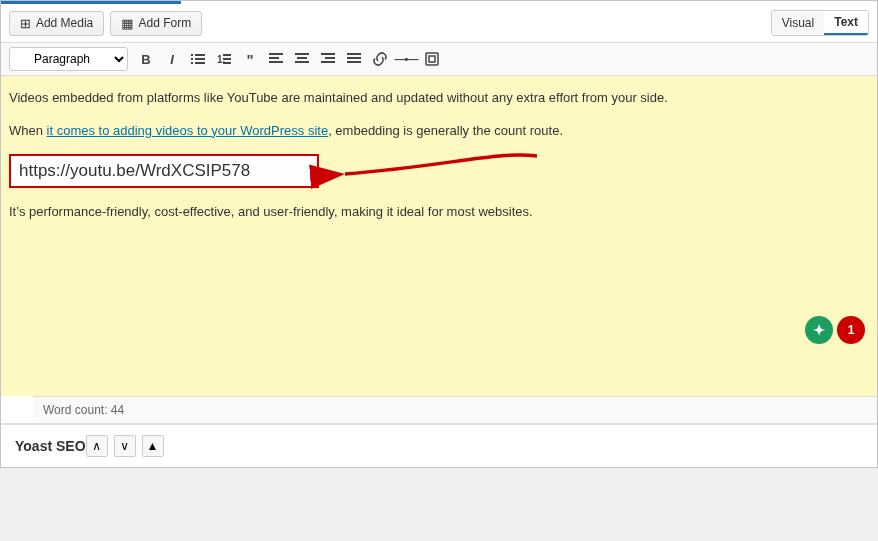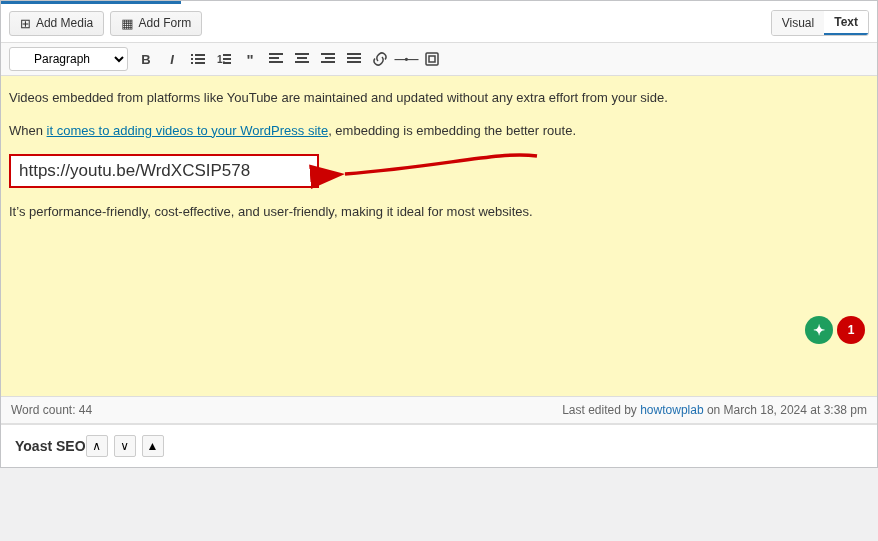--- a/index.html
+++ b/index.html
@@ -136,20 +136,21 @@
     
     .editor-statusbar {
       display: flex;
       justify-content: space-between;
       align-items: center;
       padding: 6px 10px;
       border-top: 1px solid #ddd;
       background: #f9f9f9;
       font-size: 12px;
       color: #666;
+      margin-left: 32px;
     }
 
     .editor-statusbar a {
       color: #2271b1;
       text-decoration: none;
     }
 
     
     .editor-bottom-icons {
       position: absolute;
@@ -310,21 +311,21 @@
         </svg>
     </button>
   </div>
 
   <div class="editor-content" style="position:relative;">
     <div class="editor-text">
 
       <p>Videos embedded from platforms like YouTube are maintained and updated without any extra effort from your side.</p>
 
       <p>
-        <span>When </span><span style="color:#0073aa; text-decoration:underline; cursor:pointer;">it comes to adding videos to your WordPress site</span><span>, embedding is embedding the better route.</span>
+        <span>When </span><span style="color:#0073aa; text-decoration:underline; cursor:pointer;">it comes to adding videos to your WordPress site</span><span>, embedding is generally the count route.</span>
       </p>
 
       <div style="position:relative; margin-bottom:14px;">
         <input class="url-input" type="text" value="https://youtu.be/WrdXCSIP578" style="">
 
         
         <div style="position:absolute; left:318px; top:-8px; width:220px; height:48px; pointer-events:none;">
           <svg width="220" height="48" viewBox="0 0 220 48" class="arrow-svg">
 
             <defs>
@@ -349,23 +350,20 @@
         <span>1</span>
       </div>
     </div>
   </div>
 
   <div class="editor-statusbar">
     <div>
       <span>Word count:</span>
       <span>44</span>
     </div>
-    <div>
-      <span>Last edited by </span><a href="#">howtowplab</a><span> on March 18, 2024 at 3:38 pm</span>
-    </div>
   </div>
 
   <div class="yoast-bar">
     <span class="yoast-bar-title">Yoast SEO</span>
     <div class="yoast-bar-controls">
       <button class="yoast-bar-btn">∧</button>
       <button class="yoast-bar-btn">∨</button>
       <button class="yoast-bar-btn">▲</button>
     </div>
   </div>

